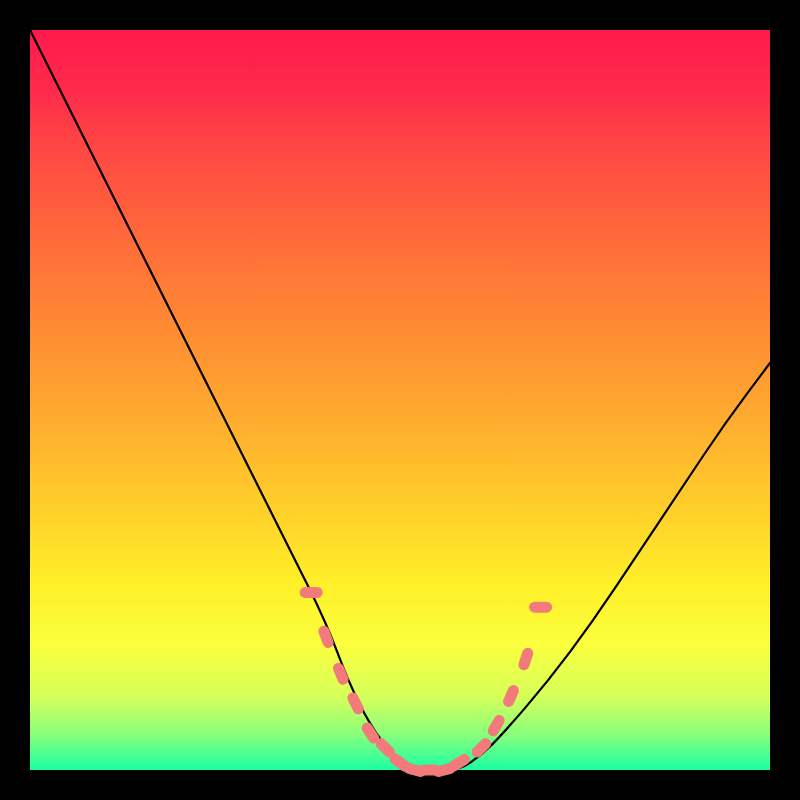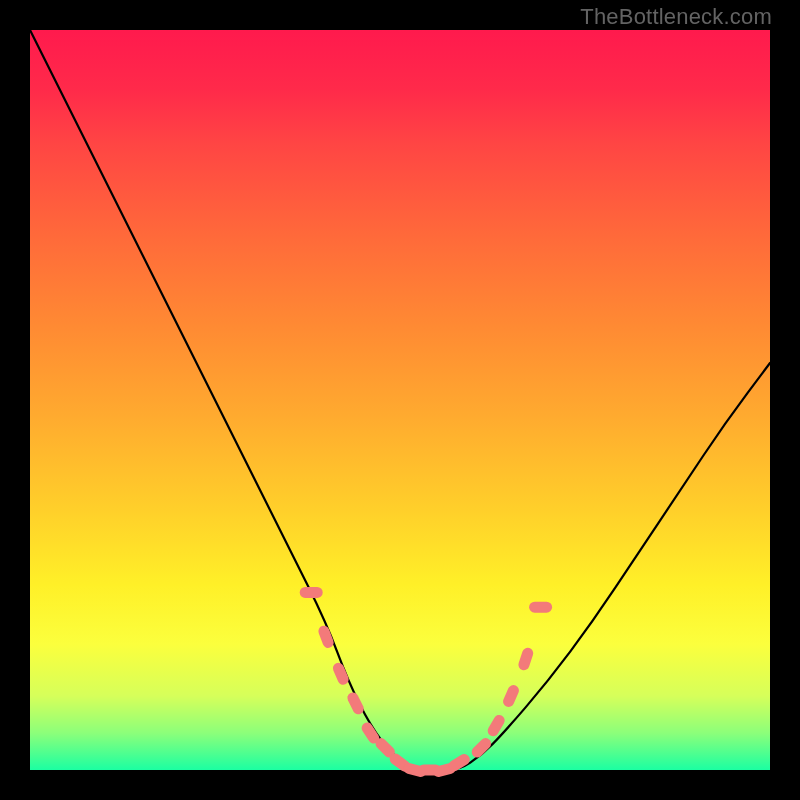--- a/index.html
+++ b/index.html
@@ -57,21 +57,20 @@
     width: 740px;
     height: 740px;
     overflow: visible;
   }
 </style>
 </head>
 <body>
 
 <div class="frame">
 
-  <div class="attribution">TheBottleneck.com</div>
 
   <div class="plot-area">
     <svg class="curve" viewBox="0 0 740 740">
       <path fill="none" stroke="#000000" stroke-width="2.2" stroke-linecap="round" d="M 0.0 0.0 Q 37.0 74.0 55.5 111.0 Q 74.0 148.0 92.5 185.0 Q 111.0 222.0 129.5 259.0 Q 148.0 296.0 166.5 333.0 Q 185.0 370.0 203.5 407.0 Q 222.0 444.0 240.5 481.0 Q 259.0 518.0 277.5 555.0 Q 296.0 592.0 307.1 621.6 Q 318.2 651.2 329.3 673.4 Q 340.4 695.6 351.5 710.4 Q 362.6 725.2 373.7 732.6 Q 384.8 740.0 395.9 740.0 Q 407.0 740.0 418.1 740.0 Q 429.2 740.0 440.3 732.6 Q 451.4 725.2 462.5 714.1 Q 473.6 703.0 495.8 677.1 Q 518.0 651.2 540.2 621.6 Q 562.4 592.0 584.6 558.7 Q 606.8 525.4 629.0 492.1 Q 651.2 458.8 673.4 425.5 Q 695.6 392.2 717.8 362.6 T 740.0 333.0"></path>
       <g>
           <line x1="275.2" y1="562.4" x2="287.2" y2="562.4" stroke="#f37a7a" stroke-width="11" stroke-linecap="round"></line>
           <line x1="293.9" y1="601.2" x2="298.1" y2="612.4" stroke="#f37a7a" stroke-width="11" stroke-linecap="round"></line>
           <line x1="308.4" y1="638.3" x2="313.2" y2="649.3" stroke="#f37a7a" stroke-width="11" stroke-linecap="round"></line>
           <line x1="322.9" y1="668.0" x2="328.3" y2="678.8" stroke="#f37a7a" stroke-width="11" stroke-linecap="round"></line>
           <line x1="337.1" y1="698.0" x2="343.7" y2="708.0" stroke="#f37a7a" stroke-width="11" stroke-linecap="round"></line>

